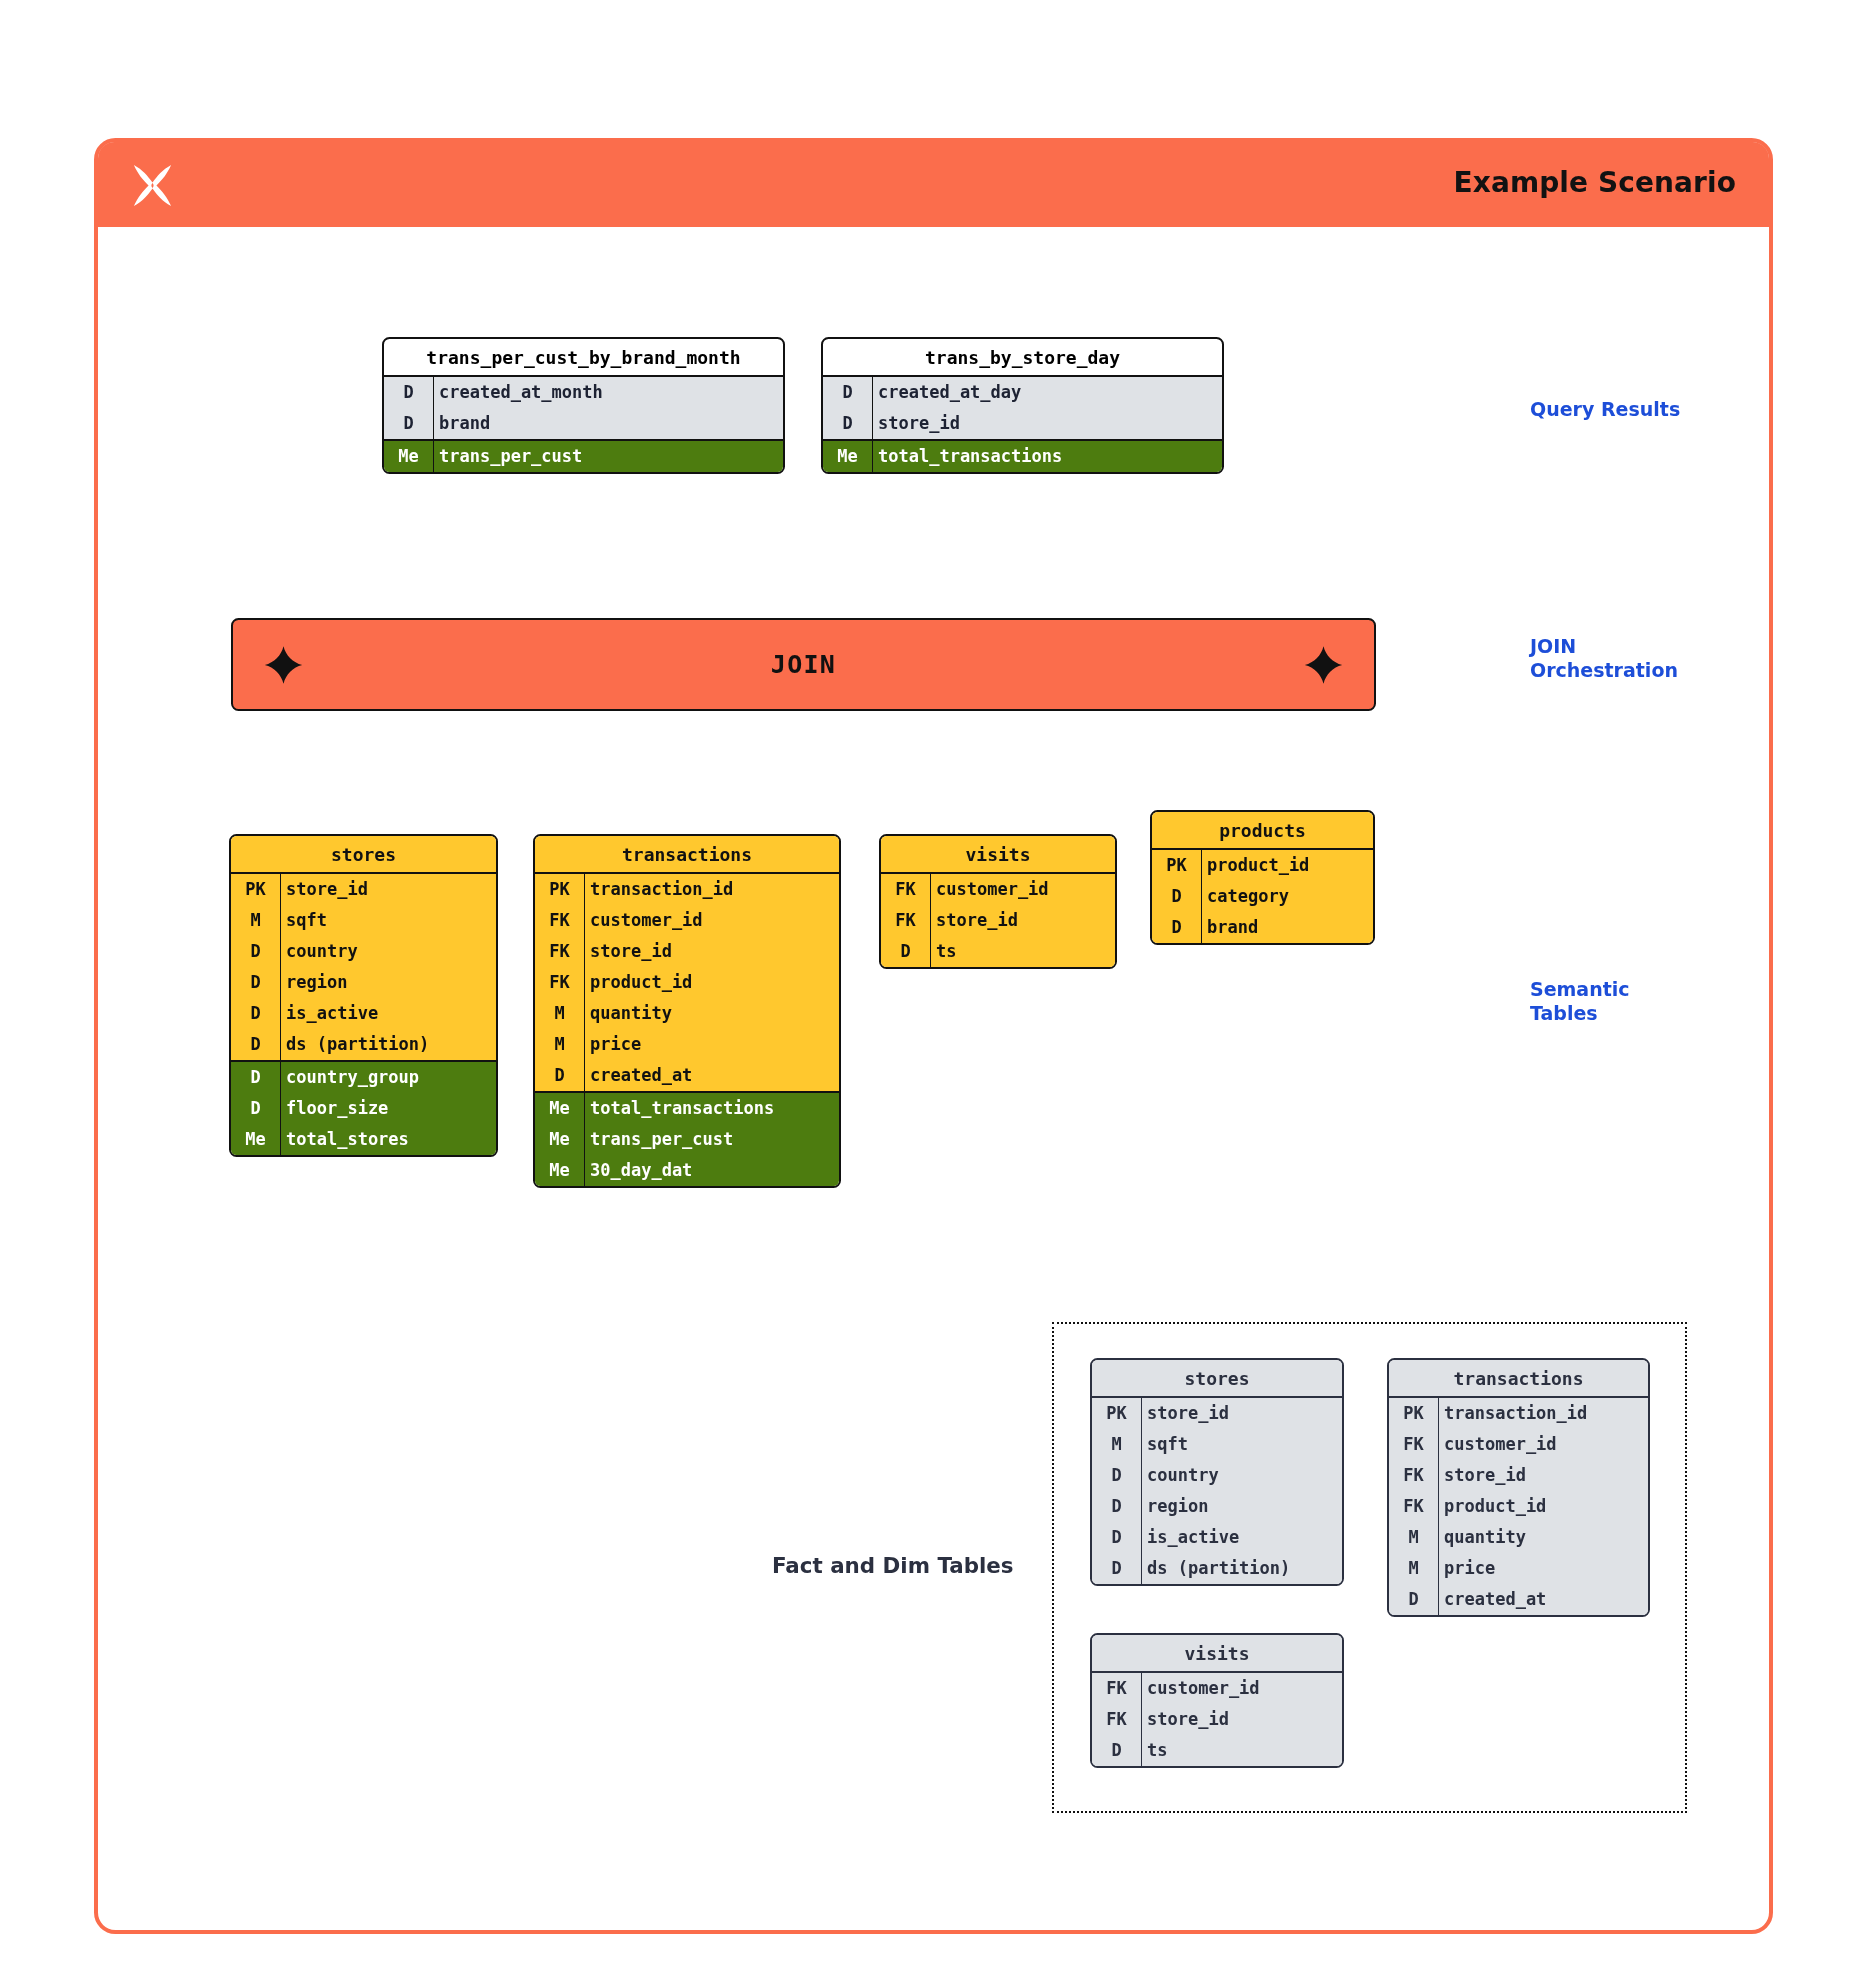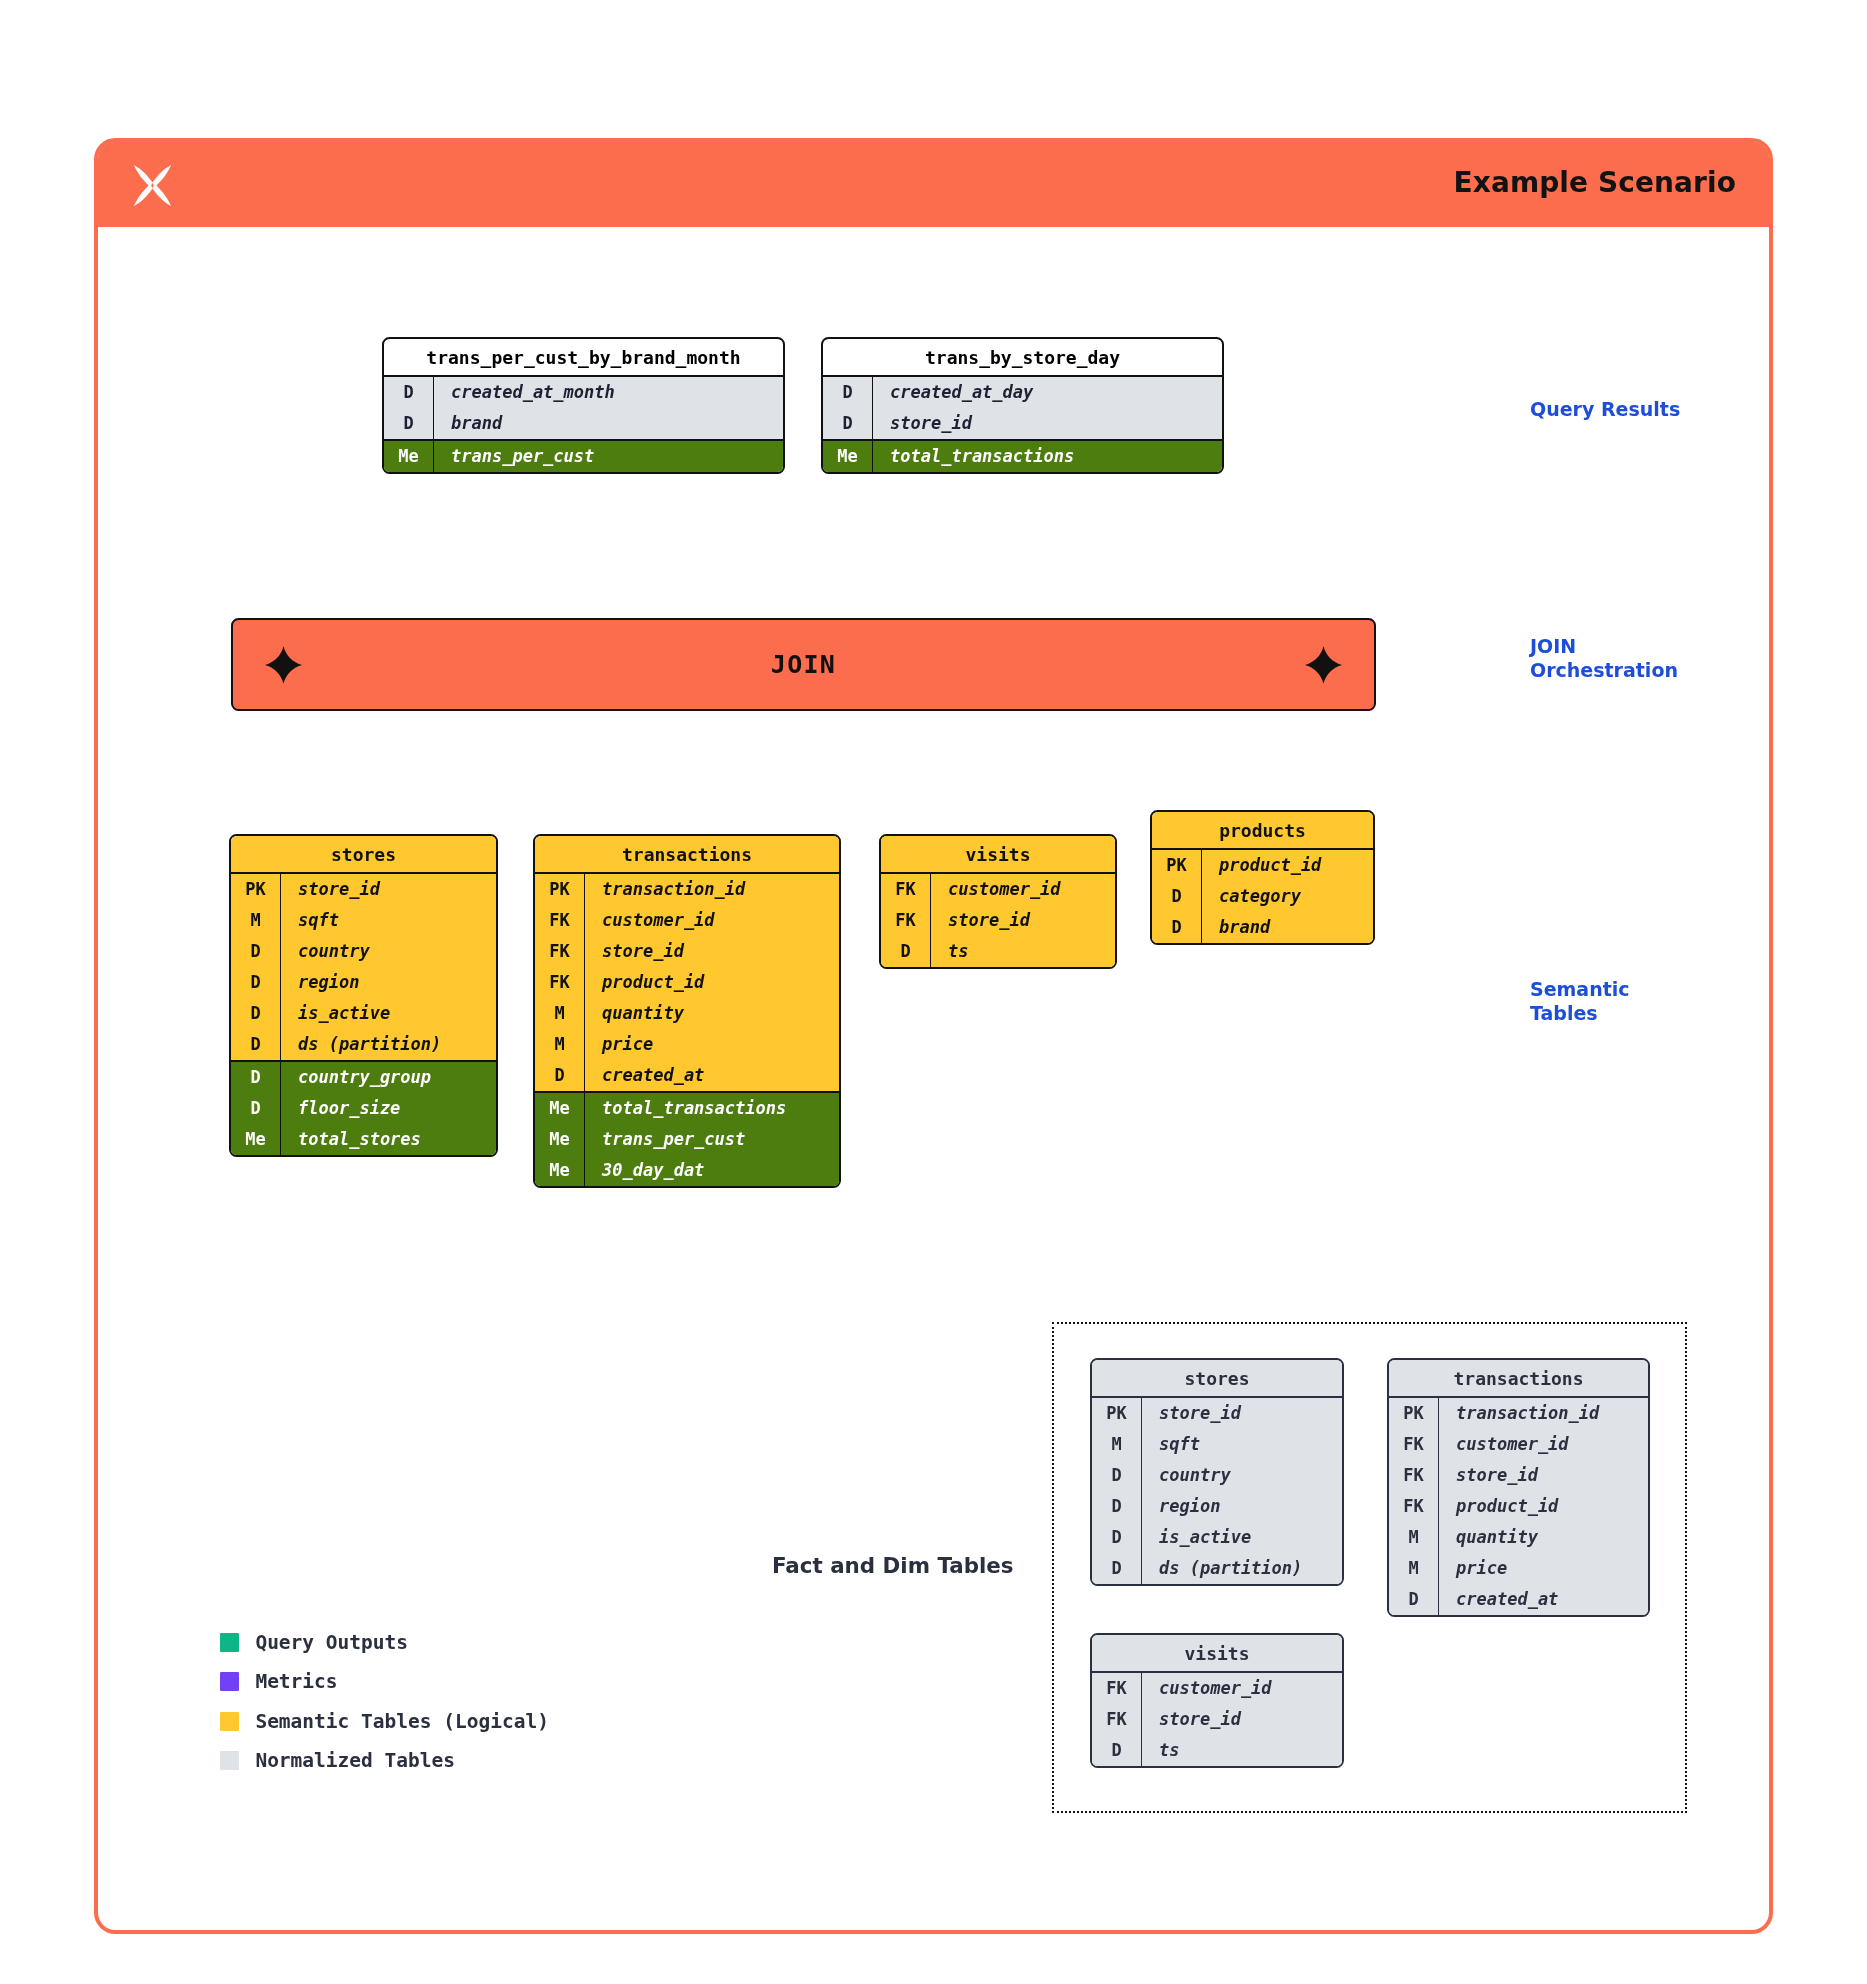--- a/index.html
+++ b/index.html
@@ -15,21 +15,21 @@
          font-weight:bold;font-size:28px;color:#121212;letter-spacing:0.1px;}
 
   
   .tbl{position:absolute;box-sizing:border-box;border:2.5px solid #111;border-radius:7.5px;overflow:hidden;}
   .tbl .thead{font-family:"DejaVu Sans Mono",monospace;font-weight:bold;font-size:18px;
         text-align:center;padding:8.8px 6.3px 7.5px;line-height:1.1;}
   .tbl .rows{border-top:2.5px solid #111;}
   .row{display:flex;align-items:center;font-family:"DejaVu Sans Mono",monospace;
        font-weight:bold;font-size:17px;line-height:1;}
   .row .k{width:49px;flex:0 0 49px;text-align:center;box-sizing:border-box;padding:7px 0;}
-  .row .v{flex:1;padding:7px 0 7px 17px;box-sizing:border-box;border-left:1.9px solid #111;font-style:italic;}
+  .row .v{flex:1;padding:7px 0 7px 5px;box-sizing:border-box;border-left:1.9px solid #111;}
   .seg{}
   .seg.rowsep{border-top:2.5px solid #111;}
   .c-gray  {background:#dfe2e6;color:#1d2233;}
   .c-purple{background:#4d7c0f;color:#fff;}
   .c-yellow{background:#ffc82e;color:#111;}
   .c-normal{background:#dfe2e6;color:#2b3040;}
 
   
   .tbl.norm{border-color:#2b3040;}
   .tbl.norm .rows{border-top-color:#2b3040;}
@@ -398,33 +398,15 @@
             <div class="v">store_id</div>
           </div>
         <div class="row">
             <div class="k">D</div>
             <div class="v">ts</div>
           </div>
       </div>
     </div>
   </div>
 
-  <div class="legend">
-    <div class="lg-item">
-      <span class="lg-sw" style="background:#0fb584;"></span>
-      <span class="lg-tx">Query Outputs</span>
-    </div>
-    <div class="lg-item">
-      <span class="lg-sw" style="background:#7241f5;"></span>
-      <span class="lg-tx">Metrics</span>
-    </div>
-    <div class="lg-item">
-      <span class="lg-sw" style="background:#ffc82e;"></span>
-      <span class="lg-tx">Semantic Tables (Logical)</span>
-    </div>
-    <div class="lg-item">
-      <span class="lg-sw" style="background:#dfe2e6;"></span>
-      <span class="lg-tx">Normalized Tables</span>
-    </div>
-  </div>
 
 </div>
 
 
 </body></html>

